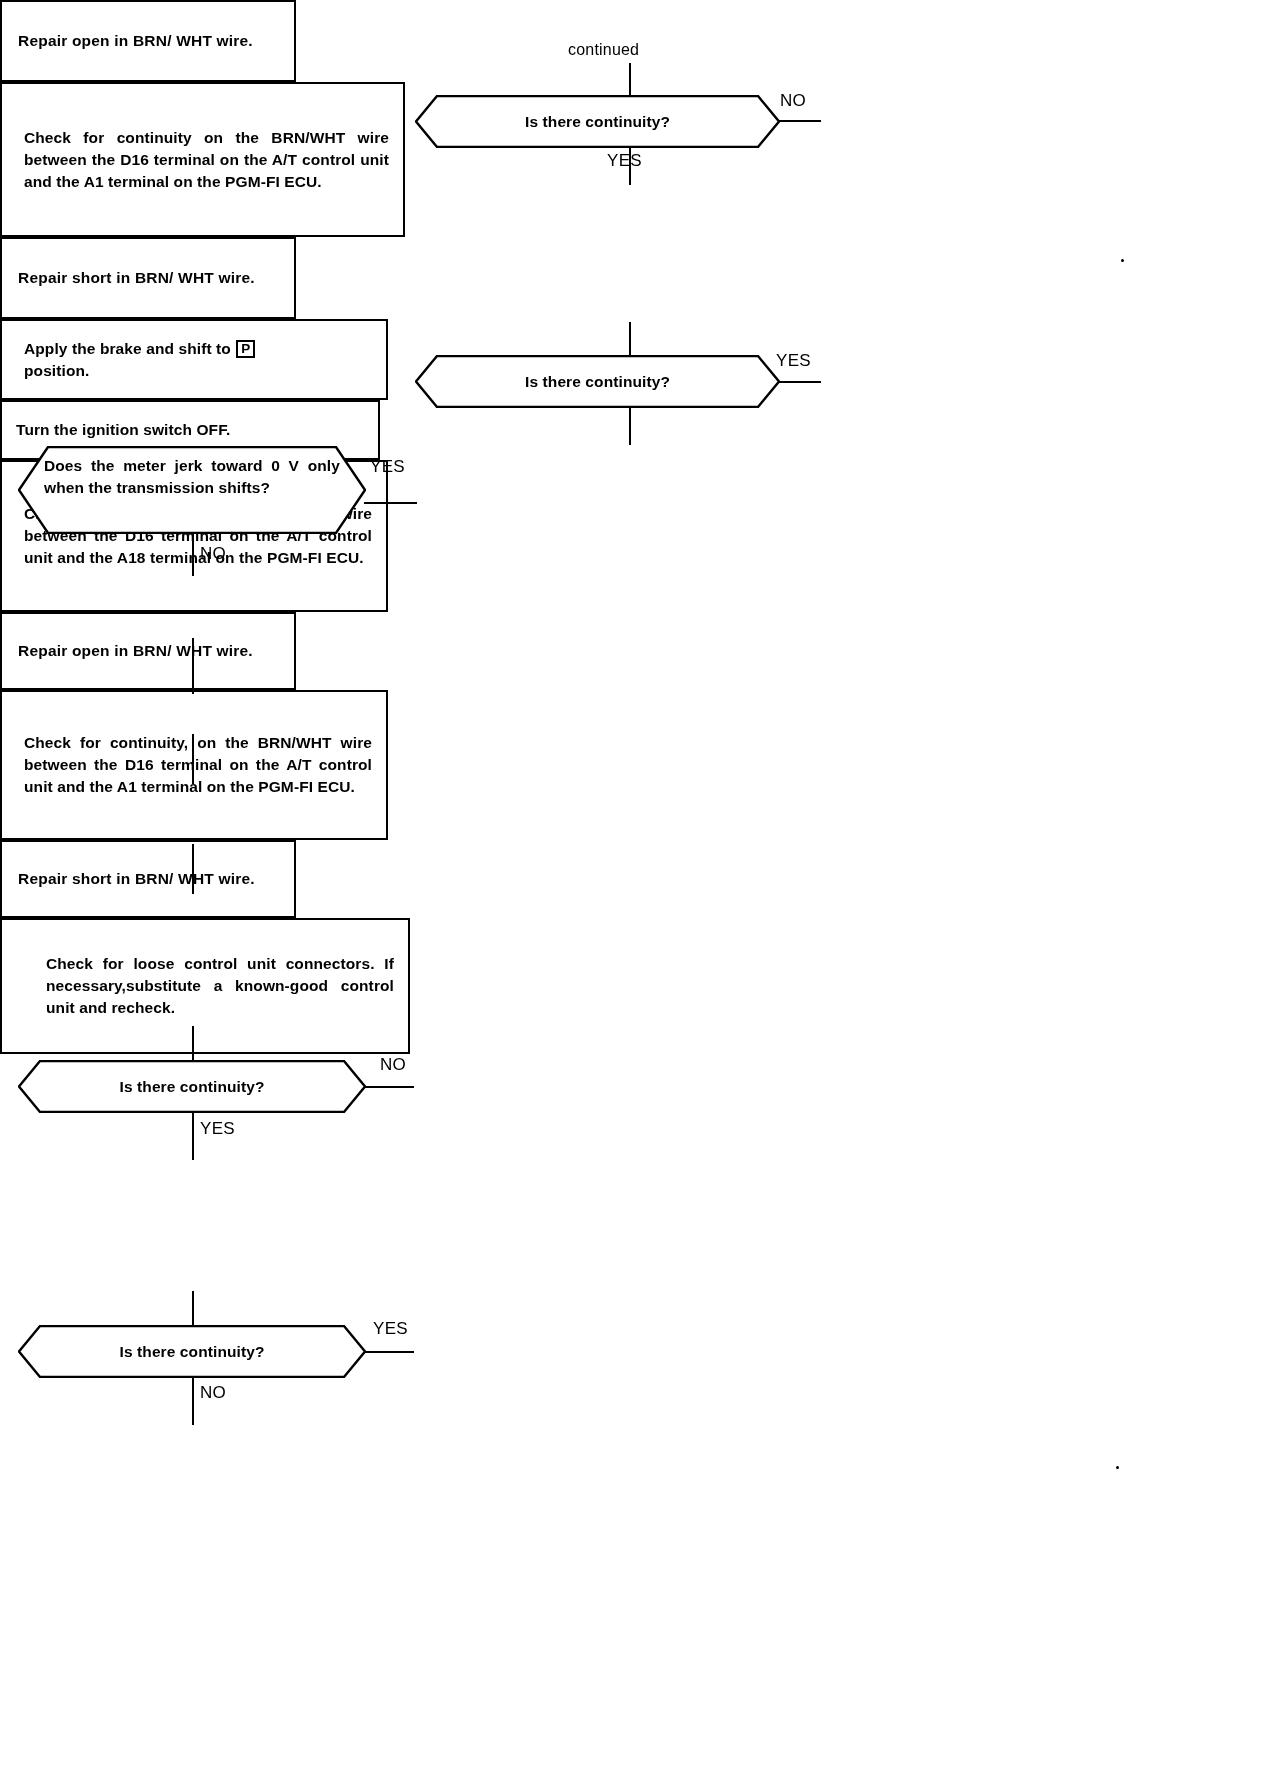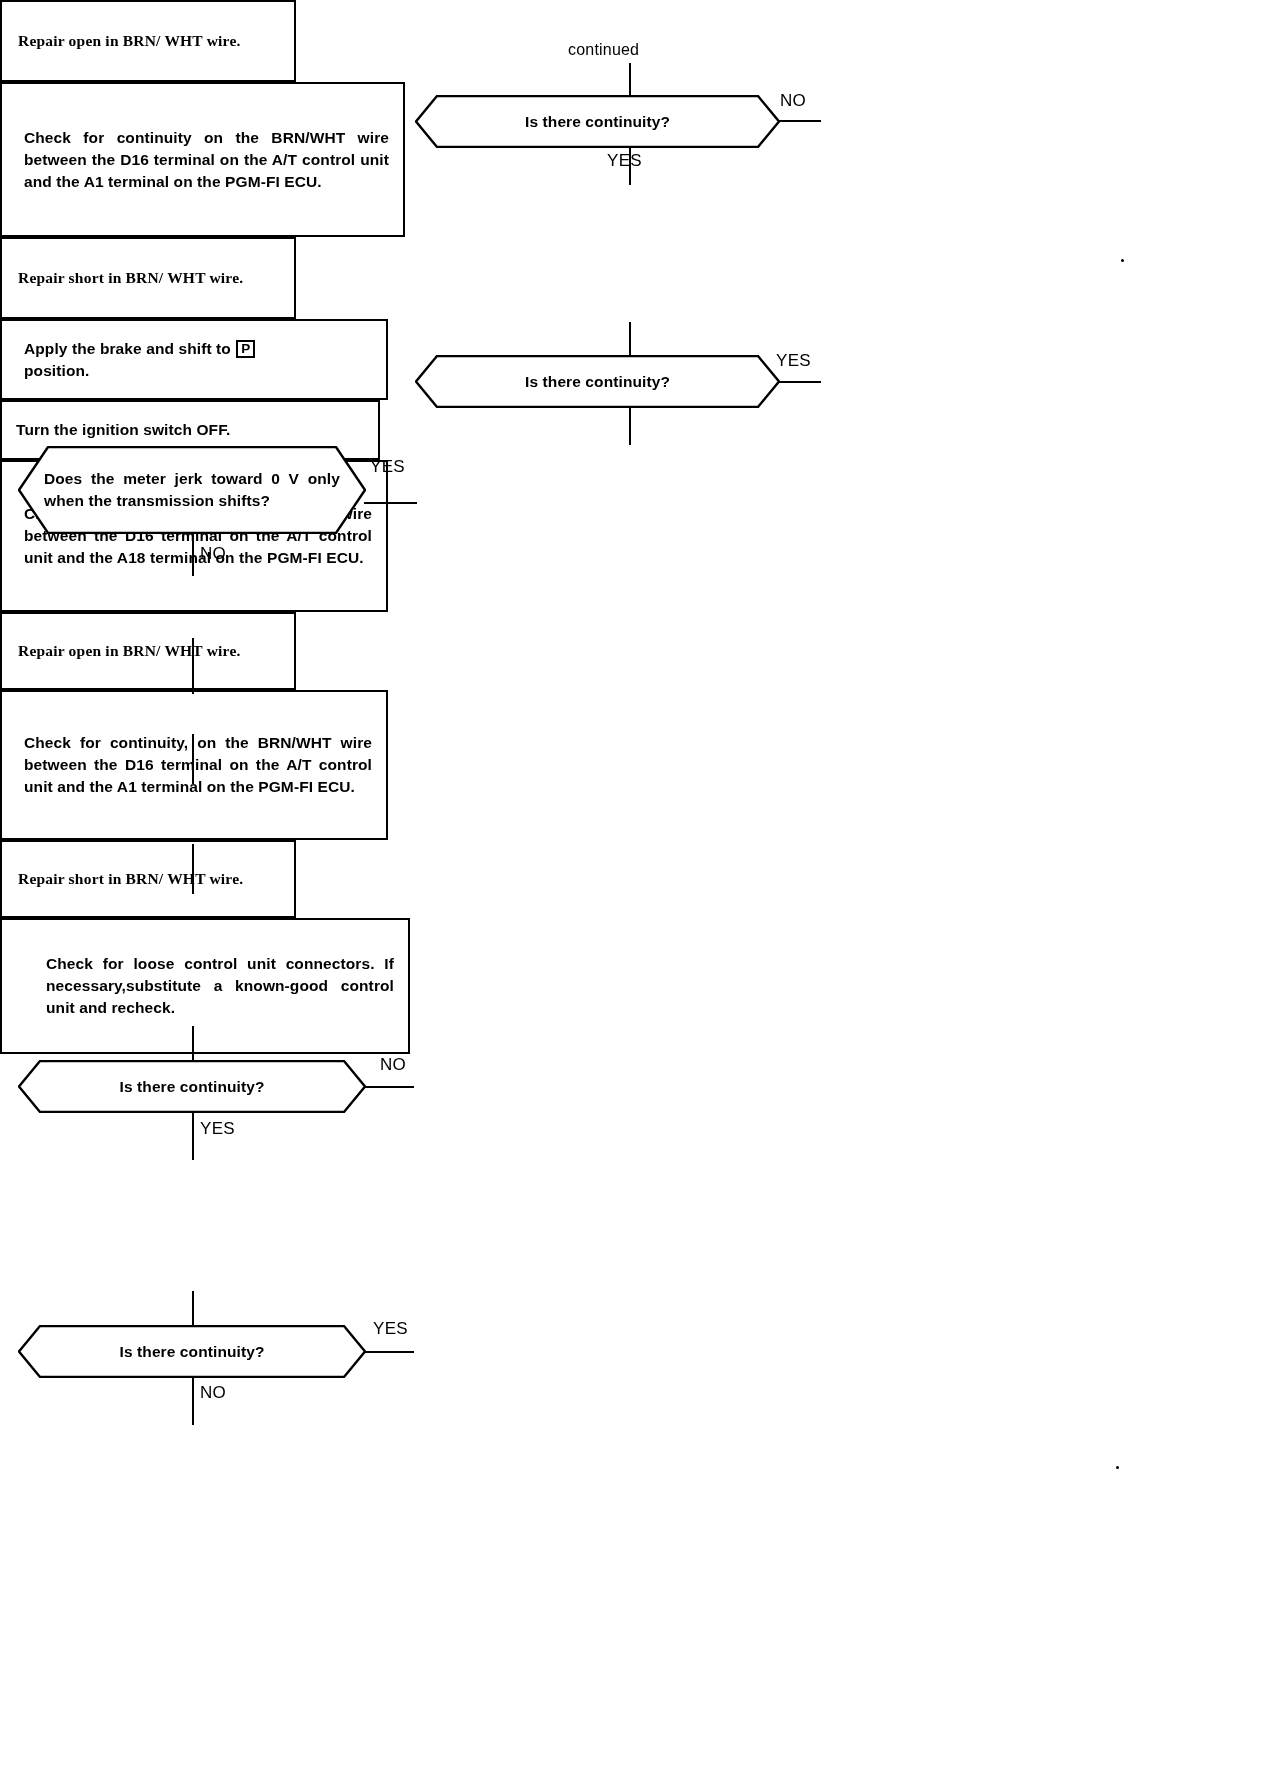--- a/index.html
+++ b/index.html
@@ -22,21 +22,21 @@
 
   
   .tbox{
     border:2px solid #000;background:#fff;
     display:flex;align-items:center;
     padding:6px 10px 6px 16px;
     font-size:15.5px;line-height:1.5;font-weight:bold;
     letter-spacing:.2px;
     overflow:hidden;
   }
-  .tbox .txt{display:block;width:100%;text-align:justify;text-align-last:left;font-family:Liberation Serif, serif;}
+  .tbox .txt{display:block;width:100%;text-align:justify;text-align-last:left;}
 
   
   .dec{position:absolute;}
   .dec svg{position:absolute;left:0;top:0;display:block;}
   .dec .dlabel{
     position:absolute;left:0;top:0;width:100%;height:100%;
     display:flex;align-items:center;justify-content:center;
     font-size:15.5px;font-weight:bold;letter-spacing:.1px;
     pointer-events:none;
   }
@@ -110,21 +110,21 @@
   </div>
 
   <div class="vline" style="left:629px;top:407px;height:38px;"></div>
 
 
   <div class="dec" style="left:18px;top:446px;width:348px;height:88px;">
     <svg width="348" height="88" viewBox="0 0 348 88">
       <polygon points="30,1 318,1 347,44 318,87 30,87 1,44" fill="#fff" stroke="#000" stroke-width="2.4"></polygon>
     </svg>
     <div style="position:absolute;left:26px;top:9px;width:296px;height:70px;
-                display:flex;align-items:center;">
+                display:flex;">
       <span style="display:block;width:100%;font-size:15.5px;line-height:1.42;font-weight:bold;
                    text-align:justify;text-align-last:left;letter-spacing:.1px;"><span>Does the meter jerk toward 0 V</span> <span>only when the transmission</span> <span>shifts?</span></span>
     </div>
   </div>
 
   <div class="hline" style="left:364px;top:502px;width:53px;"></div>
   <div class="edgelabel" style="left:370px;top:458px;">YES</div>
 
   <div class="vline" style="left:192px;top:533px;height:43px;"></div>
   <div class="edgelabel" style="left:200px;top:545px;">NO</div>

